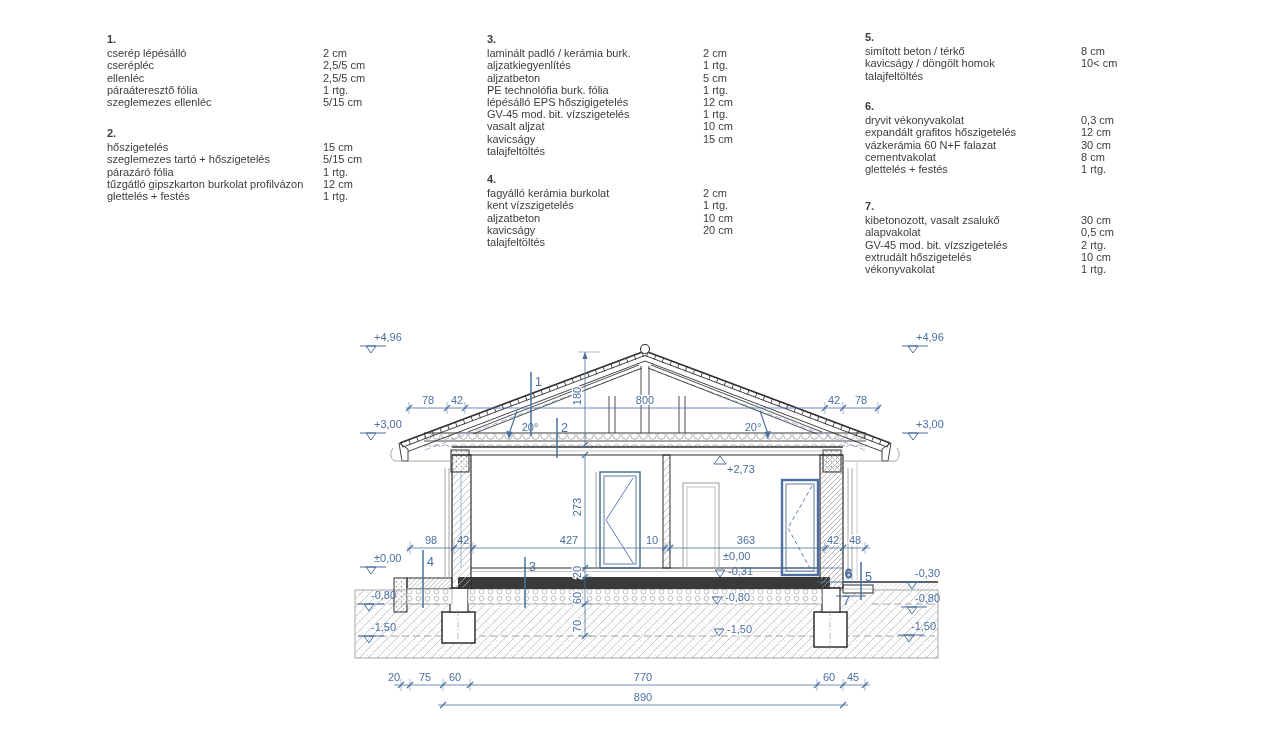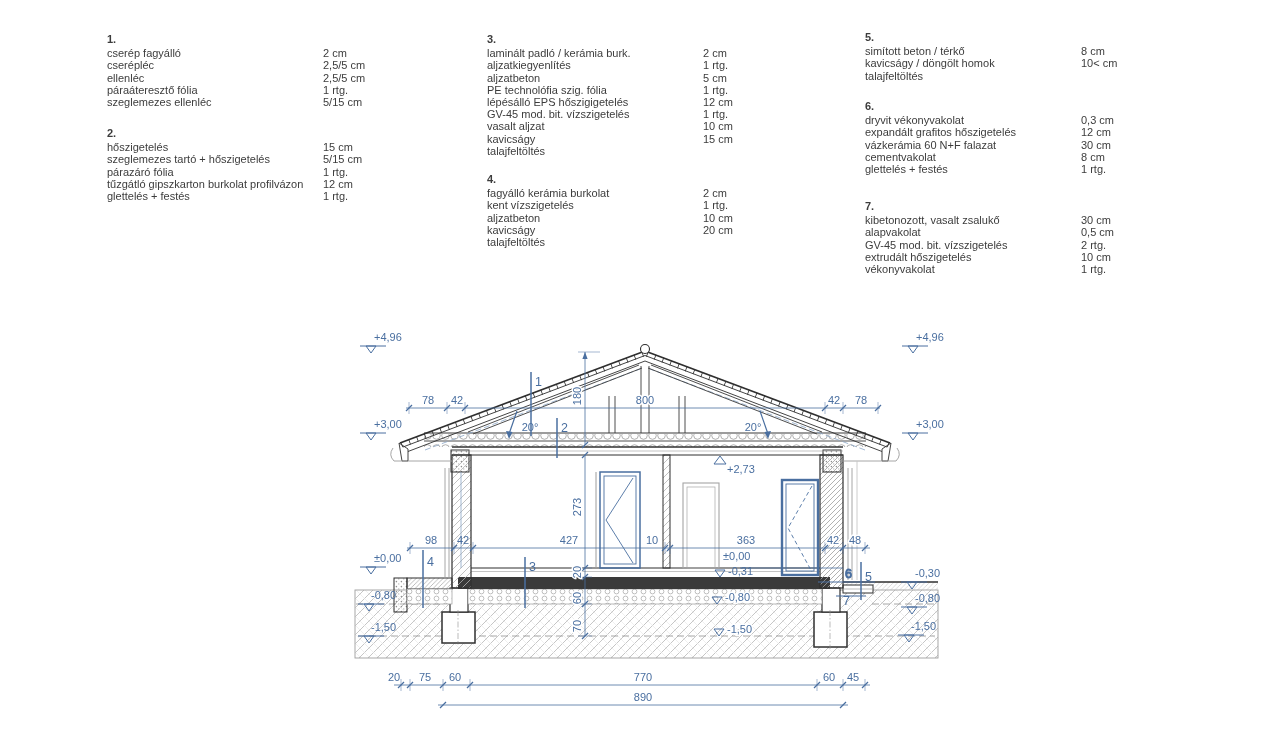--- a/index.html
+++ b/index.html
@@ -12,42 +12,42 @@
   svg{position:absolute;left:0;top:0;}
   svg text{font-family:"Liberation Sans",sans-serif;fill:#4a6fa0;font-size:11px;}
   svg text.rf{font-size:12.5px;}
   .halo{stroke:#fff;stroke-width:3px;paint-order:stroke;}
 </style>
 </head>
 <body>
 
 <div class="sec" style="left:107px;top:33px">
   <div class="hd">1.</div>
-  <div class="lr"><span>cserép fagyálló</span><span class="lv">2 cm</span></div>
+  <div class="lr"><span>cserép lépésálló</span><span class="lv">2 cm</span></div>
   <div class="lr"><span>cserépléc</span><span class="lv">2,5/5 cm</span></div>
   <div class="lr"><span>ellenléc</span><span class="lv">2,5/5 cm</span></div>
   <div class="lr"><span>páraáteresztő fólia</span><span class="lv">1 rtg.</span></div>
   <div class="lr"><span>szeglemezes ellenléc</span><span class="lv">5/15 cm</span></div>
 </div>
 
 <div class="sec" style="left:107px;top:127px">
   <div class="hd">2.</div>
   <div class="lr"><span>hőszigetelés</span><span class="lv">15 cm</span></div>
   <div class="lr"><span>szeglemezes tartó + hőszigetelés</span><span class="lv">5/15 cm</span></div>
   <div class="lr"><span>párazáró fólia</span><span class="lv">1 rtg.</span></div>
   <div class="lr"><span>tűzgátló gipszkarton burkolat profilvázon</span><span class="lv">12 cm</span></div>
   <div class="lr"><span>glettelés + festés</span><span class="lv">1 rtg.</span></div>
 </div>
 
 <div class="sec" style="left:487px;top:33px">
   <div class="hd">3.</div>
   <div class="lr"><span>laminált padló / kerámia burk.</span><span class="lv">2 cm</span></div>
   <div class="lr"><span>aljzatkiegyenlítés</span><span class="lv">1 rtg.</span></div>
   <div class="lr"><span>aljzatbeton</span><span class="lv">5 cm</span></div>
-  <div class="lr"><span>PE technolófia szig. fólia</span><span class="lv">1 rtg.</span></div>
+  <div class="lr"><span>PE technolófia burk. fólia</span><span class="lv">1 rtg.</span></div>
   <div class="lr"><span>lépésálló EPS hőszigigetelés</span><span class="lv">12 cm</span></div>
   <div class="lr"><span>GV-45 mod. bit. vízszigetelés</span><span class="lv">1 rtg.</span></div>
   <div class="lr"><span>vasalt aljzat</span><span class="lv">10 cm</span></div>
   <div class="lr"><span>kavicságy</span><span class="lv">15 cm</span></div>
   <div class="lr"><span>talajfeltöltés</span><span class="lv"></span></div>
 </div>
 
 <div class="sec" style="left:487px;top:173px">
   <div class="hd">4.</div>
   <div class="lr"><span>fagyálló kerámia burkolat</span><span class="lv">2 cm</span></div>

